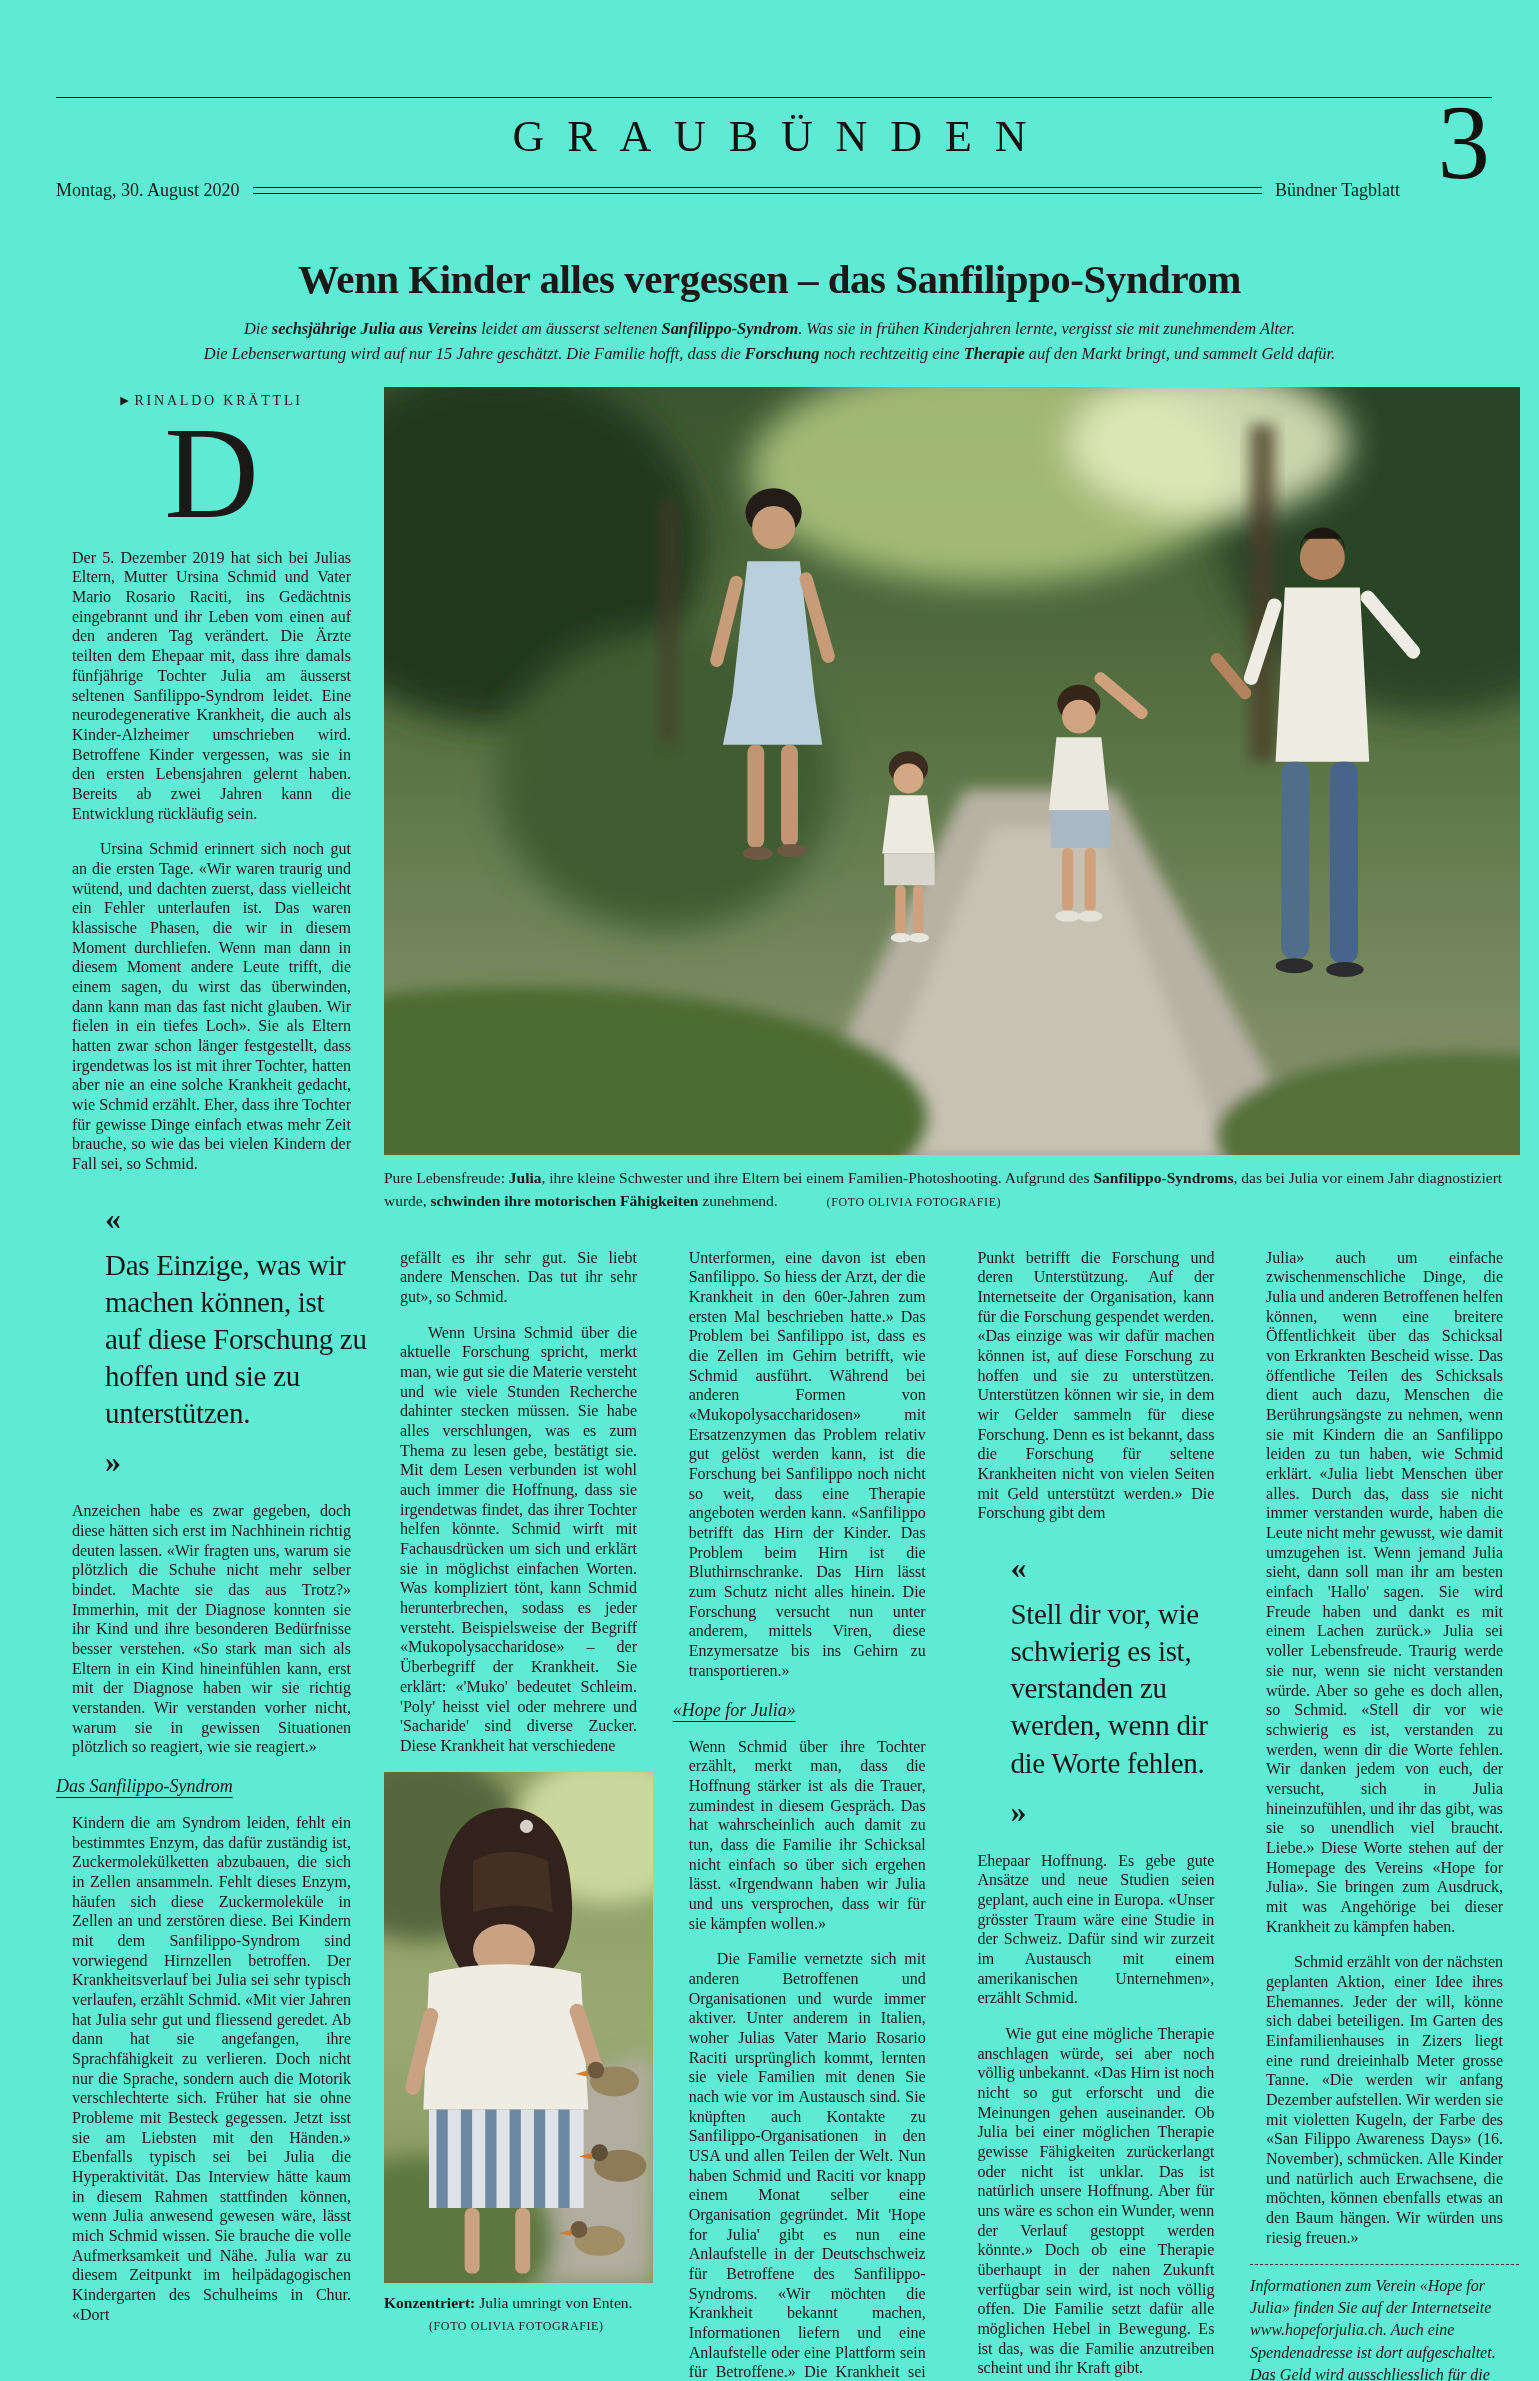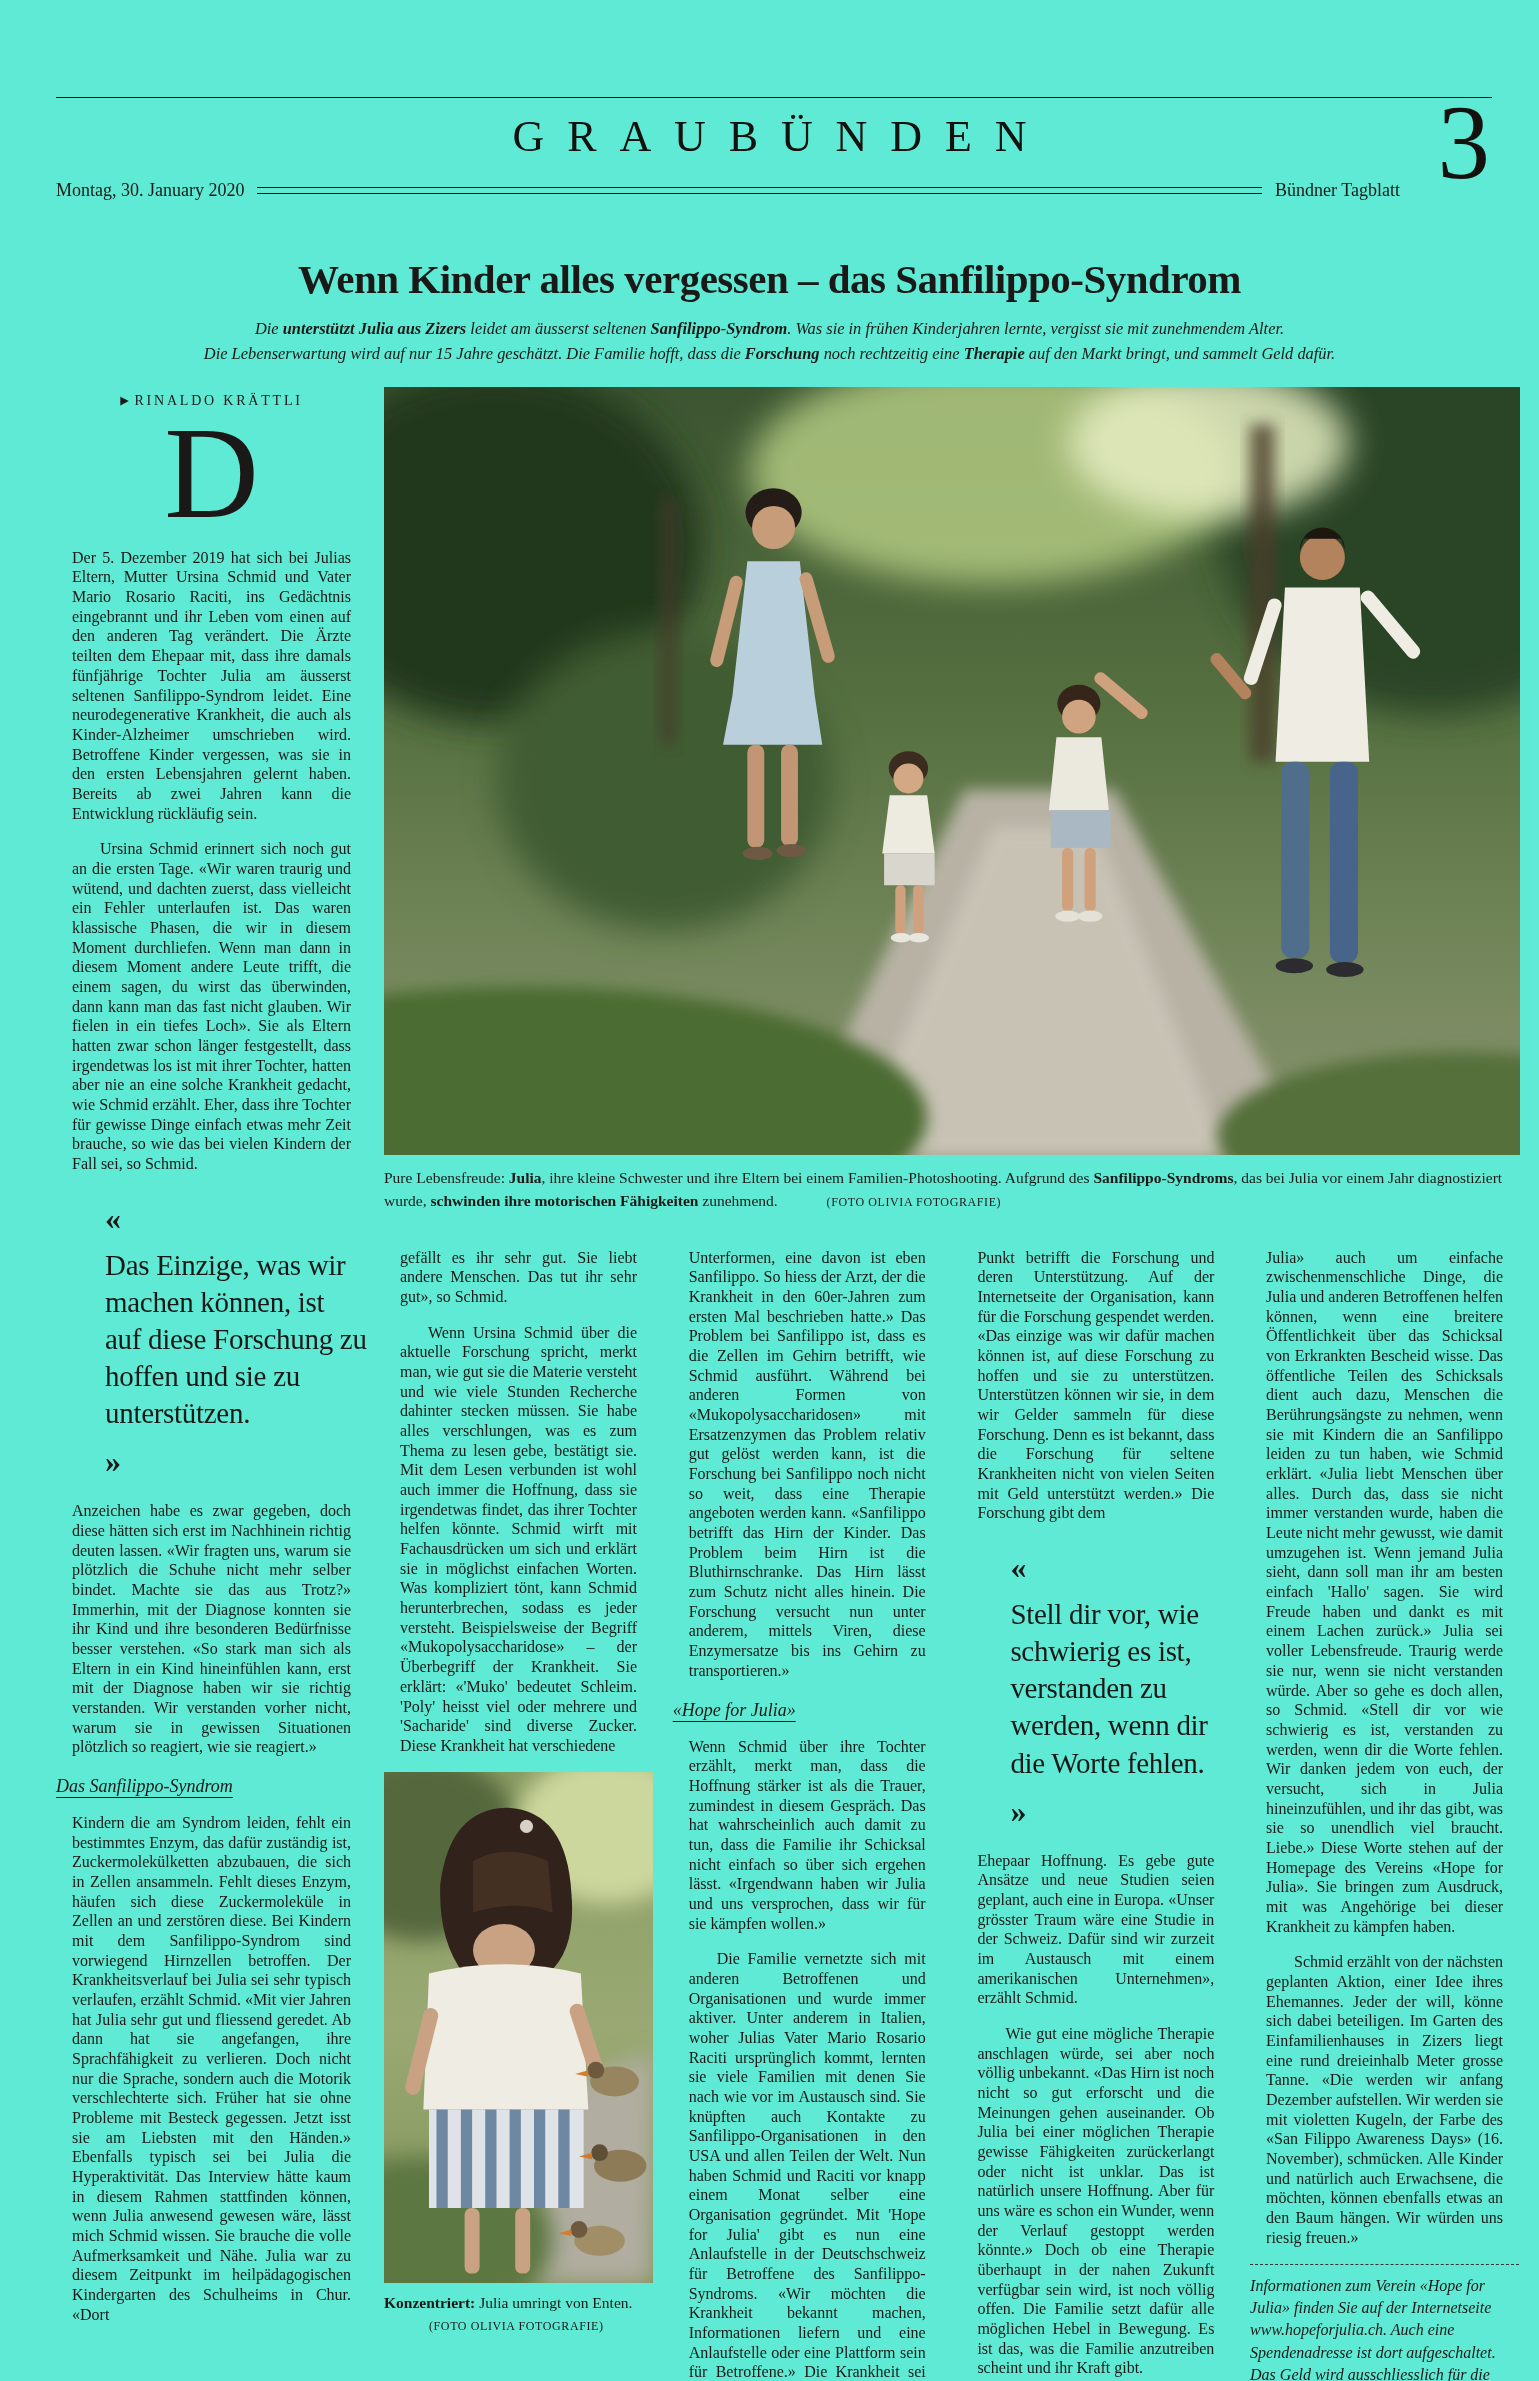--- a/index.html
+++ b/index.html
@@ -85,30 +85,30 @@
 </style>
 </head>
 <body>
 
 <div class="page">
 
   <div class="header">
     <div class="top-rule"></div>
     <div class="masthead">GRAUBÜNDEN</div>
     <div class="date-row">
-      <span>Montag, 30. January 2020</span>
+      <span>Montag, 30. August 2020</span>
       <span class="rule-double"></span>
       <span>Bündner Tagblatt</span>
     </div>
     <div class="page-num">3</div>
   </div>
 
   <h1 class="headline">Wenn Kinder alles vergessen – das Sanfilippo-Syndrom</h1>
   <div class="lede">
-    <div><span>Die </span><b>unterstützt Julia aus Zizers</b><span> leidet am äusserst seltenen </span><b>Sanfilippo-Syndrom</b><span>. Was sie in frühen Kinderjahren lernte, vergisst sie mit zunehmendem Alter.</span></div>
+    <div><span>Die </span><b>sechsjährige Julia aus Vereins</b><span> leidet am äusserst seltenen </span><b>Sanfilippo-Syndrom</b><span>. Was sie in frühen Kinderjahren lernte, vergisst sie mit zunehmendem Alter.</span></div>
     <div><span>Die Lebenserwartung wird auf nur 15 Jahre geschätzt. Die Familie hofft, dass die </span><b>Forschung</b><span> noch rechtzeitig eine </span><b>Therapie</b><span> auf den Markt bringt, und sammelt Geld dafür.</span></div>
   </div>
 
   <div class="body-grid">
 
     <div class="col-first">
       <div class="byline"><span class="tri">▶</span><span>RINALDO KRÄTTLI</span></div>
       <div class="drop-cap">D</div>
       <p class="bodytext">Der 5. Dezember 2019 hat sich bei Julias Eltern, Mutter Ursina Schmid und Vater Mario Rosario Raciti, ins Gedächtnis eingebrannt und ihr Leben vom einen auf den anderen Tag verändert. Die Ärzte teilten dem Ehepaar mit, dass ihre damals fünfjährige Tochter Julia am äusserst seltenen Sanfilippo-Syndrom leidet. Eine neurodegenerative Krankheit, die auch als Kinder-Alzheimer umschrieben wird. Betroffene Kinder vergessen, was sie in den ersten Lebensjahren gelernt haben. Bereits ab zwei Jahren kann die Entwicklung rückläufig sein.</p>
       <p class="bodytext indent">Ursina Schmid erinnert sich noch gut an die ersten Tage. «Wir waren traurig und wütend, und dachten zuerst, dass vielleicht ein Fehler unterlaufen ist. Das waren klassische Phasen, die wir in diesem Moment durchliefen. Wenn man dann in diesem Moment andere Leute trifft, die einem sagen, du wirst das überwinden, dann kann man das fast nicht glauben. Wir fielen in ein tiefes Loch». Sie als Eltern hatten zwar schon länger festgestellt, dass irgendetwas los ist mit ihrer Tochter, hatten aber nie an eine solche Krankheit gedacht, wie Schmid erzählt. Eher, dass ihre Tochter für gewisse Dinge einfach etwas mehr Zeit brauche, so wie das bei vielen Kindern der Fall sei, so Schmid.</p>

